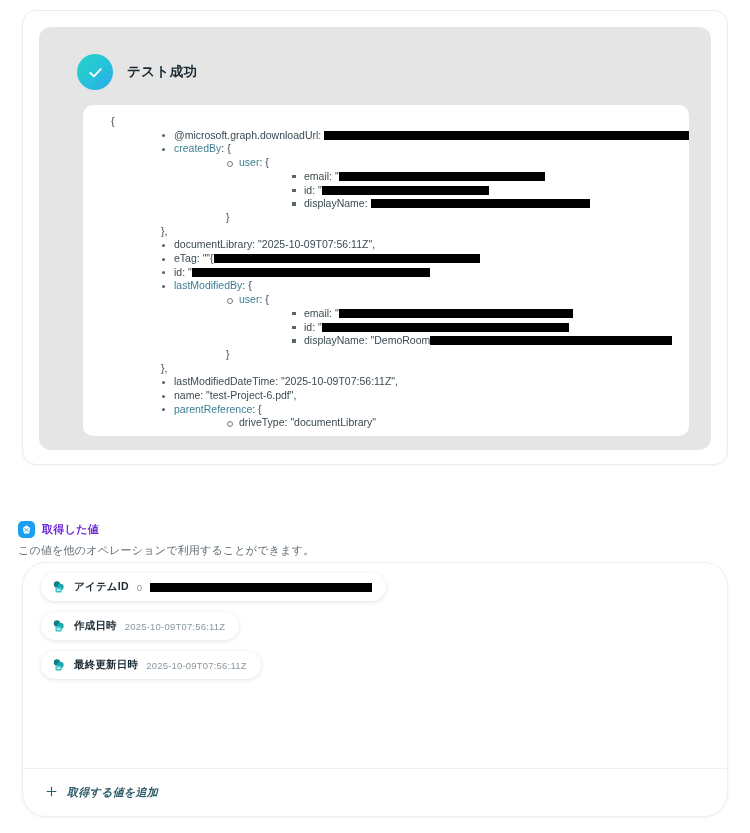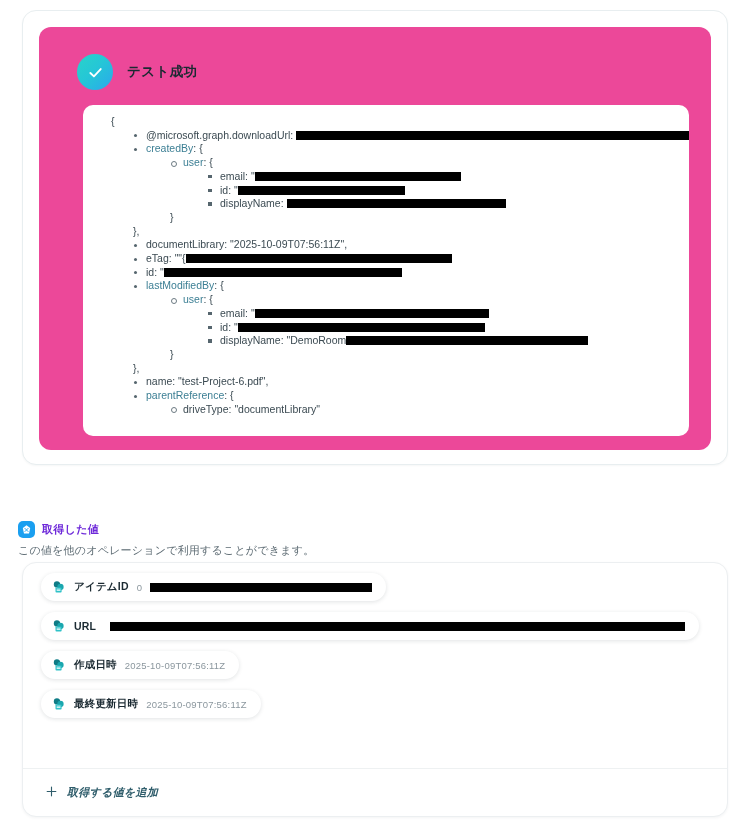--- a/index.html
+++ b/index.html
@@ -26,21 +26,21 @@
     border-radius: 14px;
     box-shadow: 0 1px 2px rgba(20,40,50,.04);
   }
 
   .result-inner {
     position: absolute;
     left: 16px;
     top: 16px;
     right: 16px;
     bottom: 14px;
-    background: #ec4899;
+    background: #e5e5e5;
     border-radius: 12px;
   }
 
   .status-row {
     position: absolute;
     left: 38px;
     top: 27px;
     display: flex;
     align-items: center;
     gap: 14px;
@@ -89,20 +89,21 @@
   }
   ul.jlist {
     list-style: none;
     margin: 0;
     padding: 0 0 0 24px;
   }
   ul.jlist > li {
     position: relative;
     padding-left: 13px;
     white-space: nowrap;
+    margin-left: 28px;
   }
   
   ul.jlist.d1 > li::before {
     content: "";
     position: absolute;
     left: 1px; top: 5.5px;
     width: 3px; height: 3px;
     border-radius: 50%;
     background: #56666e;
   }
@@ -181,21 +182,21 @@
   }
 
   .values-card {
     position: absolute;
     left: 22px;
     top: 562px;
     width: 706px;
     height: 255px;
     background: #ffffff;
     border: 1px solid #eceff1;
-    border-radius: 14px;
+    border-radius: 24px;
     box-shadow: 0 1px 3px rgba(20,40,50,.05);
     overflow: hidden;
   }
 
   .chips {
     position: absolute;
     left: 0; right: 0; top: 10px;
     padding: 0 18px;
   }
   .chip {
@@ -291,20 +292,21 @@
                 <li><span class="k">id</span><span class="punct">: </span><span class="val">"</span><span class="redact" style="width: 238px;"></span></li>
                 <li><span class="k-exp">lastModifiedBy</span><span class="punct">: </span><span class="val">{</span><ul class="jlist d2">
                     <li><span class="k-exp">user</span><span class="punct">: </span><span class="val">{</span><ul class="jlist d3">
                         <li><span class="k">email</span><span class="punct">: </span><span class="val">"</span><span class="redact" style="width: 234px;"></span></li>
                         <li><span class="k">id</span><span class="punct">: </span><span class="val">"</span><span class="redact" style="width: 247px;"></span></li>
                         <li><span class="k">displayName</span><span class="punct">: </span><span class="val">"DemoRoom</span><span class="redact" style="width: 242px;"></span></li>
                       </ul></li>
                     <li class="plain"><span class="brace">}</span></li>
                   </ul></li>
                 <li class="plain"><span class="brace">},</span></li>
+                <li><span class="k">lastModifiedDateTime</span><span class="punct">: </span><span class="val">"2025-10-09T07:56:11Z",</span></li>
                 <li><span class="k">name</span><span class="punct">: </span><span class="val">"test-Project-6.pdf",</span></li>
                 <li><span class="k-exp">parentReference</span><span class="punct">: </span><span class="val">{</span><ul class="jlist d2">
                     <li><span class="k">driveType</span><span class="punct">: </span><span class="val">"documentLibrary"</span></li>
                   </ul></li>
               </ul>
             </div>
         </div>
       </div>
     </div>
 
@@ -330,33 +332,20 @@
               <circle cx="8.5" cy="7.5" r="5.4" fill="#0f7c86"></circle>
               <circle cx="14.5" cy="12" r="5.4" fill="#1aa6ae"></circle>
               <rect x="6" y="13" width="10.5" height="8.5" rx="1.6" fill="#2fc2c8"></rect>
               <rect x="8" y="15" width="6.5" height="1.3" fill="#ffffff"></rect>
               <rect x="8" y="17.4" width="6.5" height="1.3" fill="#ffffff"></rect>
             </svg>
           </span>
           <span class="chip-label">アイテムID</span>
           <span class="chip-value">0</span>
           <span class="chip-redact" style="width: 222px; margin-left: 0px;"></span>
-        </div></div>
-      <div class="chip-row"><div class="chip wide">
-          <span>
-            <svg class="chip-icon" viewBox="0 0 24 24" aria-hidden="true">
-              <circle cx="8.5" cy="7.5" r="5.4" fill="#0f7c86"></circle>
-              <circle cx="14.5" cy="12" r="5.4" fill="#1aa6ae"></circle>
-              <rect x="6" y="13" width="10.5" height="8.5" rx="1.6" fill="#2fc2c8"></rect>
-              <rect x="8" y="15" width="6.5" height="1.3" fill="#ffffff"></rect>
-              <rect x="8" y="17.4" width="6.5" height="1.3" fill="#ffffff"></rect>
-            </svg>
-          </span>
-          <span class="chip-label">URL</span>
-          <span class="chip-redact" style="width: 590px; margin-left: 6px;"></span>
         </div></div>
       <div class="chip-row"><div class="chip">
           <span>
             <svg class="chip-icon" viewBox="0 0 24 24" aria-hidden="true">
               <circle cx="8.5" cy="7.5" r="5.4" fill="#0f7c86"></circle>
               <circle cx="14.5" cy="12" r="5.4" fill="#1aa6ae"></circle>
               <rect x="6" y="13" width="10.5" height="8.5" rx="1.6" fill="#2fc2c8"></rect>
               <rect x="8" y="15" width="6.5" height="1.3" fill="#ffffff"></rect>
               <rect x="8" y="17.4" width="6.5" height="1.3" fill="#ffffff"></rect>
             </svg>

